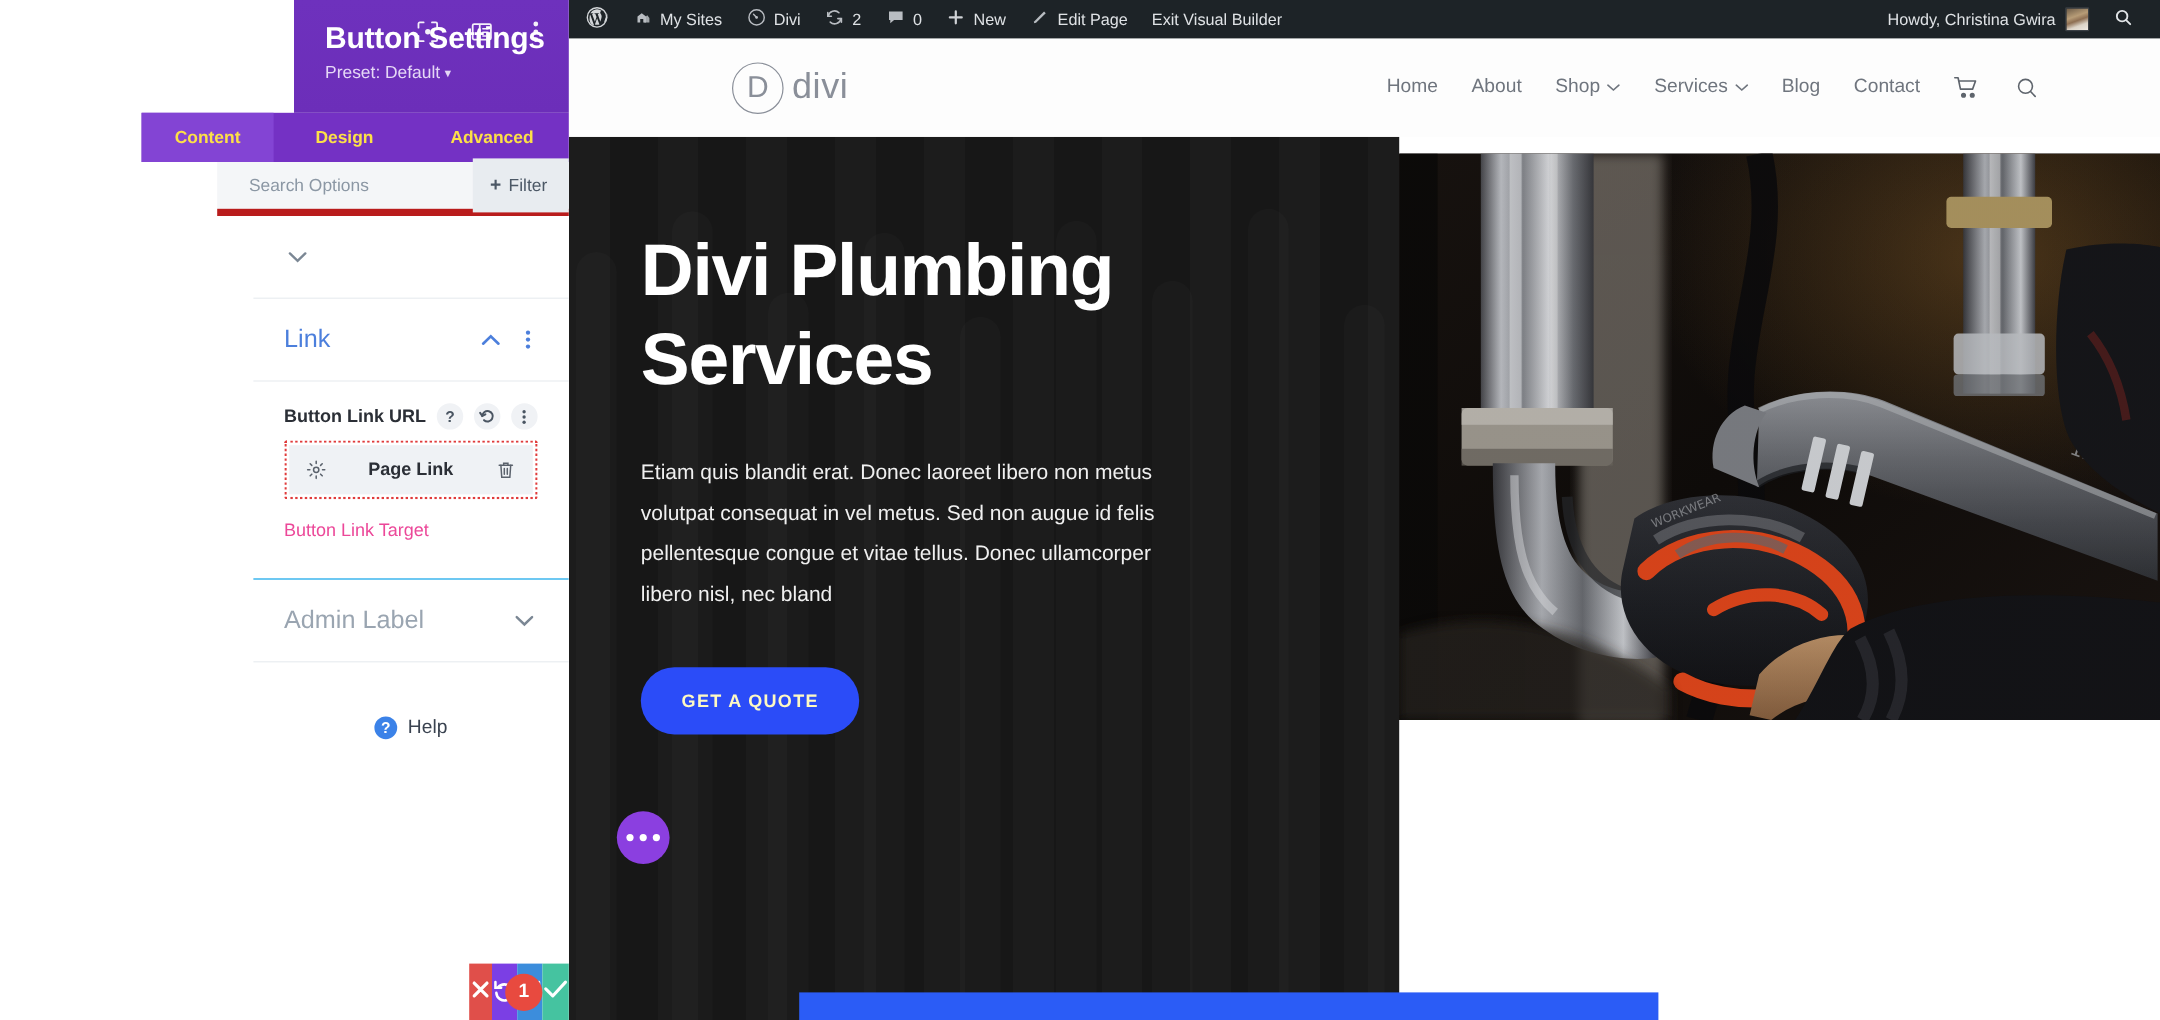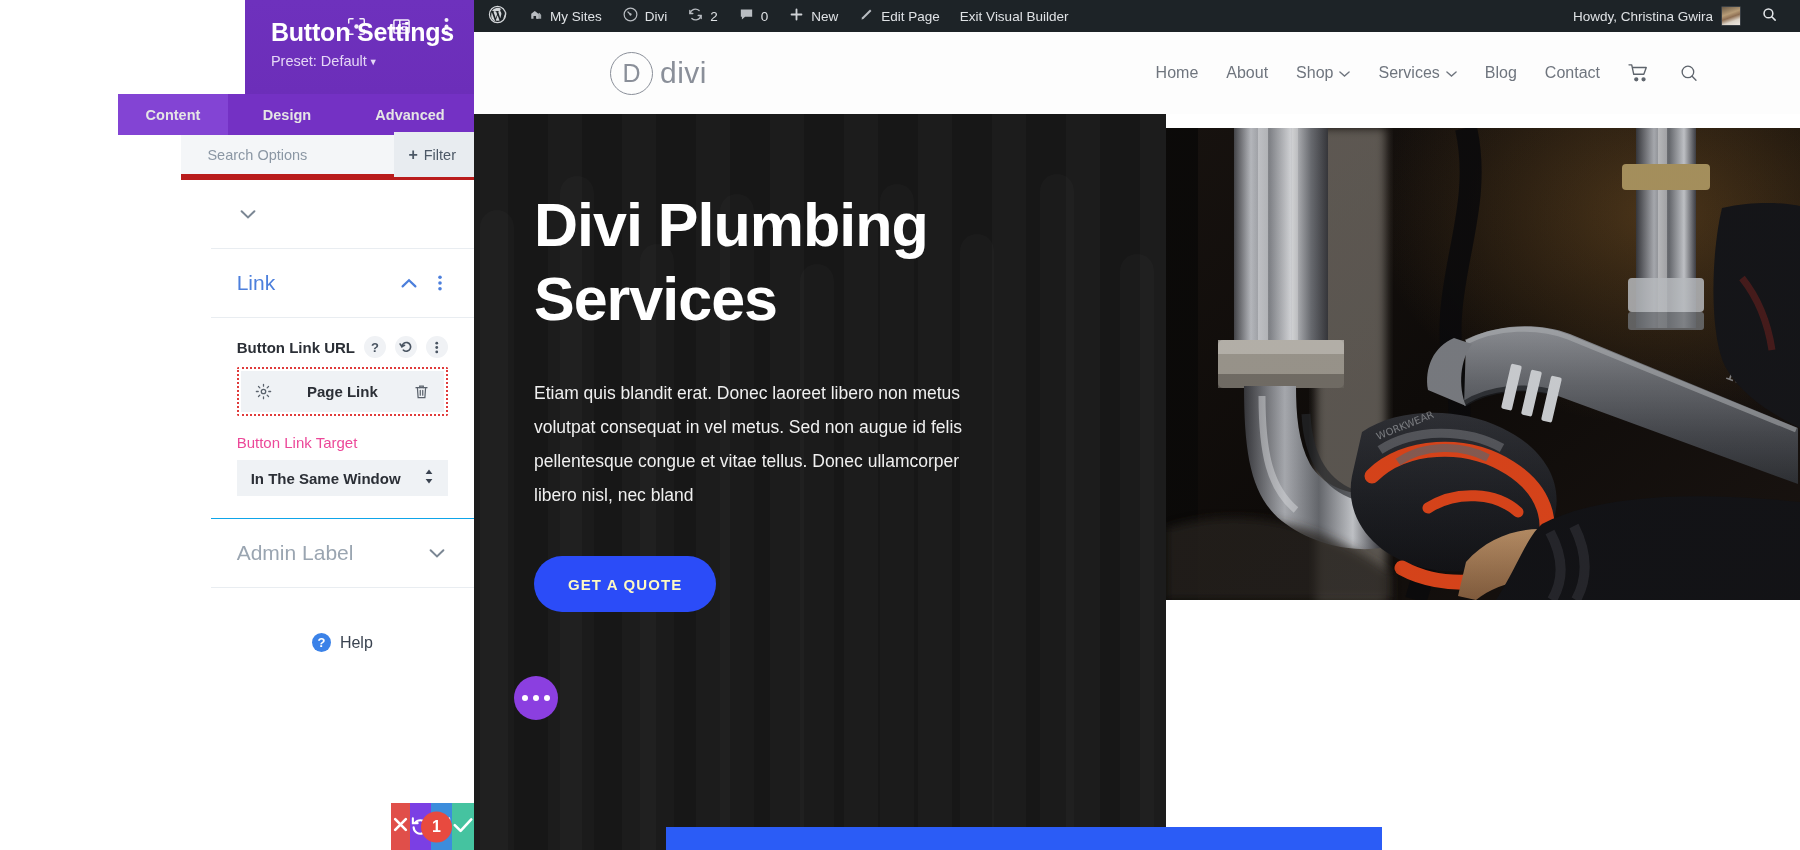--- a/index.html
+++ b/index.html
@@ -40,21 +40,21 @@
   }
   .hicon { width: 20px; height: 20px; opacity: .93; cursor: pointer;
            display:flex; align-items:center; justify-content:center;}
   .hicon svg { display: block; }
 
   .panel-tabs {
     display: flex; background: #7431c4; height: 41px; align-items: stretch;
   }
   .tab {
     flex: 0 0 auto; display: flex; align-items: center; justify-content: center;
-    color: #e5e5e5; font-size: 14.5px; font-weight: bold; cursor: pointer;
+    color: #fde047; font-size: 14.5px; font-weight: bold; cursor: pointer;
     padding: 0 0;
   }
   .tab.t-content { width: 110px; background: #8344d4; }
   .tab.t-design  { width: 118px; }
   .tab.t-advanced{ width: 128px; }
 
   .search-row {
     height: 45px; background: #f4f6f8; border-bottom: 6px solid #b91c1c;
     display: flex; align-items: center; position: relative;
   }
@@ -616,29 +616,20 @@
                 <path d="M1.8 4.2h12.4"></path>
                   <path d="M6 4.2V2.4h4v1.8"></path>
                 <path d="M3.4 4.2 4.2 15.4h7.6l.8-11.2"></path>
                 <path d="M6.6 7.2v5.4M9.4 7.2v5.4"></path>
               </svg>
             </span>
           </div>
         </div>
 
         <div class="select-label">Button Link Target</div>
-        <div class="select-box">
-          <span>In The Same Window</span>
-          <span class="select-arrows">
-            <svg width="10" height="16" viewBox="0 0 10 16" fill="#3a4350">
-              <path d="M5 1 8.4 5.6H1.6z"></path>
-                <path d="M5 15 1.6 10.4h6.8z"></path>
-            </svg>
-          </span>
-        </div>
       </div>
 
       <div class="section-head">
         <span class="s-title">Admin Label</span>
         <span class="chev">
           <svg width="16" height="11" viewBox="0 0 16 11" fill="none" stroke="#7b8794" stroke-width="2" stroke-linecap="round">
               <path d="M1.6 2.2 8 8.4 14.4 2.2"></path>
             </svg>
         </span>
       </div>

